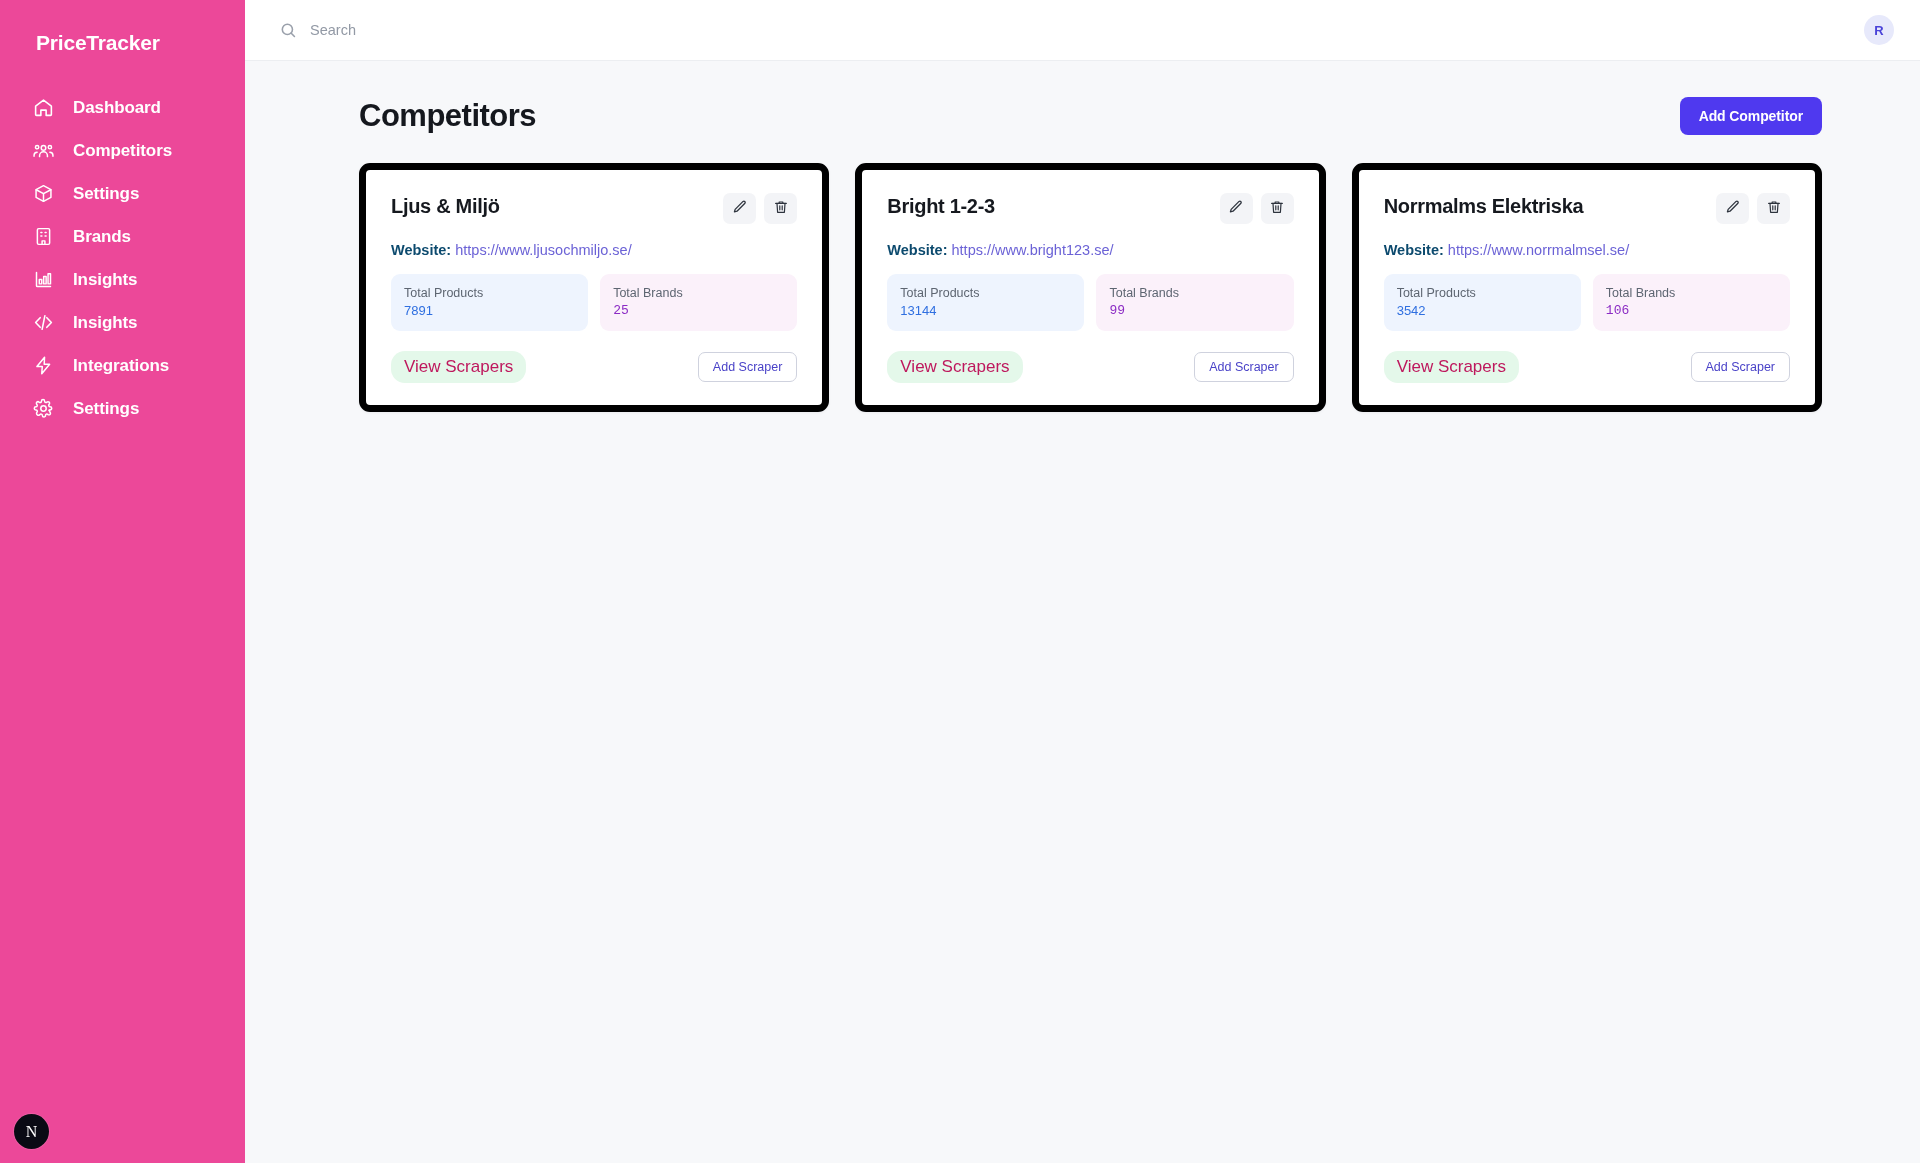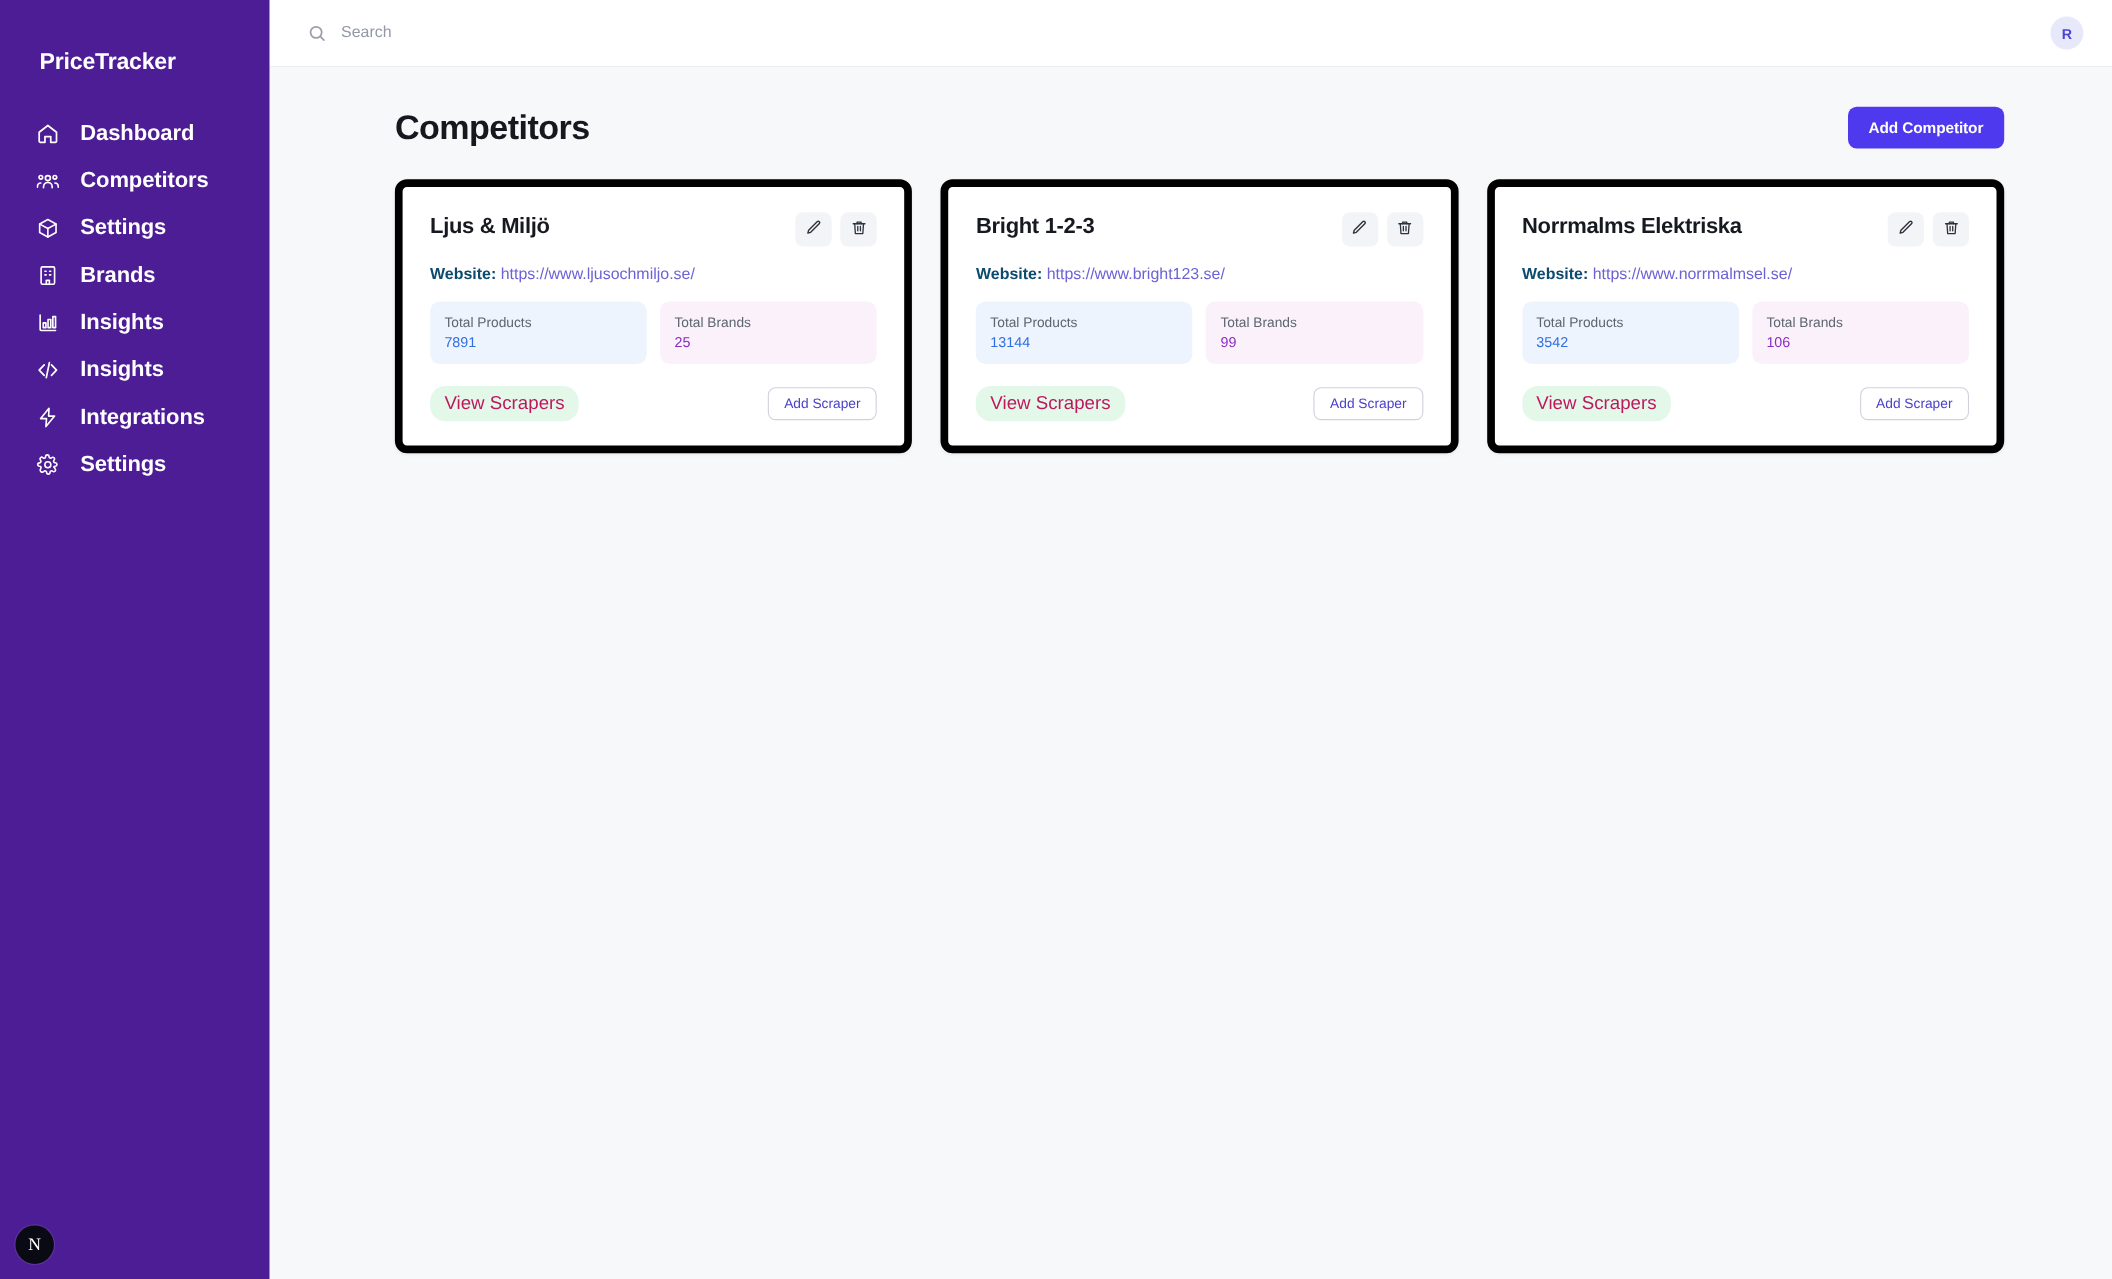--- a/index.html
+++ b/index.html
@@ -7,41 +7,41 @@
     width: 1920px; height: 1163px;
     font-family: "Liberation Sans", sans-serif;
     background: #f7f8fa;
     overflow: hidden;
   }
   .app { display: flex; width: 1920px; height: 1163px; }
 
   
   .sidebar {
     width: 245px; flex: 0 0 245px;
-    background: #4c1d95;
+    background: #ec4899;
     color: #ffffff;
     position: relative;
-    padding-top: 16px;
+    padding-top: 2px;
   }
   .brand {
     font-size: 21px; font-weight: bold; color: #ffffff;
     padding: 20px 0 0 36px; letter-spacing: -0.2px;
     height: 62px; display: flex; align-items: center;
   }
   .nav { margin-top: 22px; }
   .nav-item {
     display: flex; align-items: center; gap: 19px;
     padding: 10px 0 10px 22px; margin: 0 10px;
     height: 43px;
     color: #ffffff; cursor: pointer; border-radius: 8px;
     text-decoration: none;
   }
   .nav-item .ico { width: 22px; height: 22px; flex: 0 0 22px; display:flex; align-items:center; justify-content:center; }
   .nav-item .ico svg { width: 21px; height: 21px; display:block; }
-  .nav-label { font-size: 20px; font-weight: bold; letter-spacing: -0.1px; }
+  .nav-label { font-size: 17px; font-weight: bold; letter-spacing: -0.1px; }
 
   .nextjs-badge {
     position: absolute; left: 14px; bottom: 14px;
     width: 35px; height: 35px; border-radius: 50%;
     background: #0a0a14; color: #ffffff;
     display: flex; align-items: center; justify-content: center;
     font-size: 16px; font-weight: 500;
     box-shadow: 0 0 0 1px rgba(255,255,255,0.10);
     cursor: pointer;
     font-family: "Liberation Serif", serif;
@@ -118,21 +118,21 @@
   .website-label { color: #0c4a6e; font-weight: bold; }
   .website-link { color: #6b62d6; font-weight: normal; text-decoration: none; cursor: pointer; }
 
   .stats { display: grid; grid-template-columns: 1fr 1fr; gap: 12px; margin-top: 16px; }
   .stat { border-radius: 9px; padding: 12px 13px 13px 13px; }
   .stat.products { background: #eef4fe; }
   .stat.brands { background: #fbf1fa; }
   .stat-label { font-size: 12.5px; color: #5d6571; margin-bottom: 3px; }
   .stat-value { font-size: 13px; font-weight: normal; }
   .stat.products .stat-value { color: #2f6fe0; }
-  .stat.brands .stat-value { color: #8b2bc4; }
+  .stat.brands .stat-value { color: #8b2bc4; font-family: Liberation Mono, monospace; }
 
   .card-foot { display: flex; align-items: center; justify-content: space-between; margin-top: 20px; }
   .pill-link {
     background: #e4f8ea; color: #be185d;
     border-radius: 14px; padding: 6px 13px;
     font-size: 17px; cursor: pointer; text-decoration: none;
     display: inline-block;
   }
   .btn-outline {
     background: #ffffff; color: #4a43c8;

